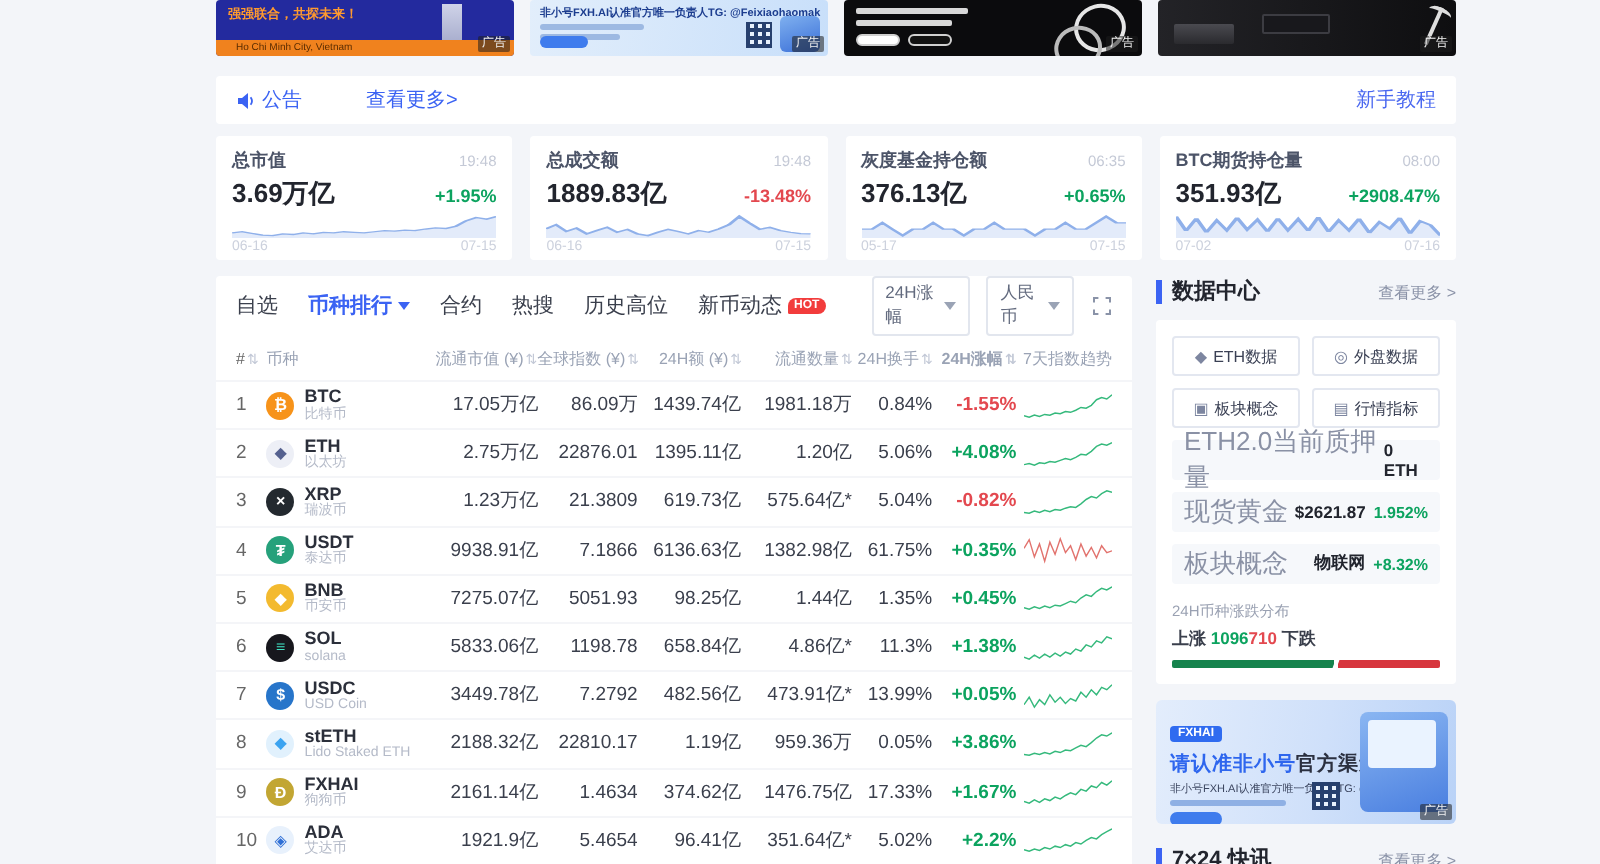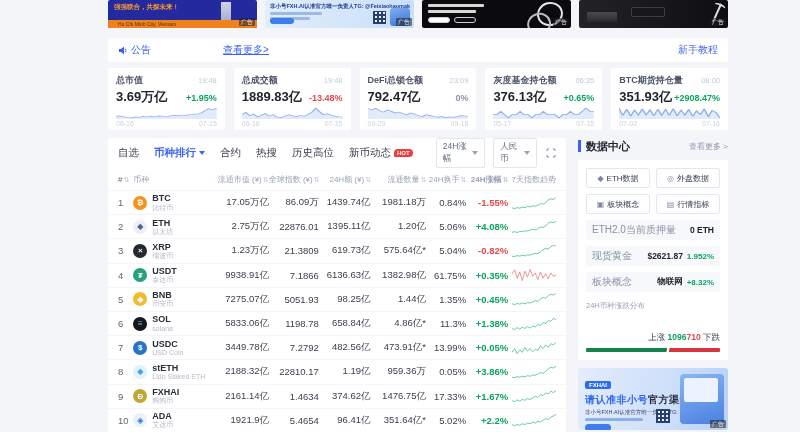--- a/index.html
+++ b/index.html
@@ -35,21 +35,21 @@
   .b4-shelf { position:absolute; left:8px; bottom:6px; width:30px; height:10px; background:linear-gradient(180deg,#4a4a50,#2a2a2e); border-radius:1px; }
   .b4-screen { position:absolute; left:52px; top:7px; width:34px; height:10px; background:#18181c; border:1px solid #3c3c42; border-radius:1px; }
   .b4-pick { position:absolute; right:10px; top:3px; width:2px; height:20px; background:#dedede; transform:rotate(24deg); }
   .b4-pick::after { content:""; position:absolute; top:0; left:-5px; width:12px; height:4px; border-radius:50% 50% 0 0; border-top:2px solid #dedede; }
 
   
   .notice-bar { height:24px; background:#fff; border-radius:2px; display:flex; align-items:center; padding:0 10px; margin-bottom:6px; font-size:10px; }
   .notice-ico { display:flex; align-items:center; margin-right:3px; }
   .notice-tag { color:#3b63f3; margin-right:8px; }
   .notice-text { color:#3a3f4c; }
-  .notice-more { color:#3b63f3; margin-left:64px; cursor:pointer;text-decoration:underline; }
+  .notice-more { color:#3b63f3; margin-left:24px; cursor:pointer; }
   .notice-right { margin-left:auto; color:#4a68f0; cursor:pointer; }
 
   
   .stats-row { display:flex; gap:9px; height:62px; margin-bottom:8px; }
   .stat-card { flex:1; background:#fff; border-radius:2px; padding:6px 8px 3px; display:flex; flex-direction:column; overflow:hidden; }
   .sc-top { display:flex; justify-content:space-between; align-items:center; }
   .sc-title { font-size:9px; font-weight:bold; color:#4c5468; white-space:nowrap; }
   .sc-time { font-size:7.5px; color:#c4c9d6; }
   .sc-mid { display:flex; justify-content:space-between; align-items:baseline; margin-top:1px; }
   .sc-value { font-size:13px; font-weight:bold; color:#22252e; white-space:nowrap; }
@@ -95,25 +95,25 @@
   
   .sidebar { width:150px; margin-left:12px; }
   .sb-header { display:flex; justify-content:space-between; align-items:center; height:16px; margin-bottom:6px; }
   .sb-title { font-size:11px; font-weight:bold; color:#22252e; border-left:3px solid #3b63f3; padding-left:5px; line-height:1.1; }
   .sb-more { font-size:8px; color:#8b93a8; cursor:pointer; }
   .sb-card { background:#fff; border-radius:2px; padding:8px; }
   .btn-grid { display:grid; grid-template-columns:1fr 1fr; gap:6px; }
   .data-btn { border:1px solid #e3e7f0; border-radius:2px; height:20px; display:flex; align-items:center; justify-content:center; gap:3px; font-size:8px; color:#3a4054; cursor:pointer; background:#fff; }
   .db-ico { font-size:8px; color:#7d86a0; }
   .sb-row { background:#f6f8fb; border-radius:2px; height:20px; display:flex; align-items:center; justify-content:space-between; padding:0 6px; margin-top:6px; }
-  .sb-row-label { font-size:10px; color:#8a91a5; }
+  .sb-row-label { font-size:13px; color:#8a91a5; }
   .sb-row-val { font-size:8.5px; font-weight:bold; color:#22252e; }
   .sb-row-extra { font-size:8px; font-weight:bold; margin-left:4px; }
   .dist-label { font-size:7.5px; color:#9aa1b2; margin-top:9px; }
-  .dist-counts { display:flex; justify-content:flex-end; align-items:center; margin-top:21px; font-size:8.5px; color:#3a3f4c; }
+  .dist-counts { display:flex; justify-content:flex-start; align-items:center; margin-top:3px; font-size:8.5px; color:#3a3f4c;font-weight:bold; }
   .dist-counts b.up { color:#0ca35f; } .dist-counts b.down { color:#e3484f; }
   .dist-bar { height:4px; margin-top:4px; display:flex; border-radius:1px; overflow:hidden; }
   .dist-up { background:#16834d; } .dist-gap { width:2px; background:#fff; transform:skewX(-20deg); } .dist-down { background:#d7363e; }
 
   .ad-card { margin-top:8px; height:62px; border-radius:3px; background:linear-gradient(100deg,#e3edfc,#cfe0fa 55%,#b9d2f7); position:relative; padding:5px 7px; overflow:hidden; }
   .ad-brand { background:#2f6bf0; color:#fff; font-size:6px; font-weight:bold; padding:1px 4px; border-radius:2px; display:inline-block; }
   .ad-title { font-size:10px; font-weight:bold; margin-top:2px; letter-spacing:.5px; }
   .ad-title .t-blue { color:#2e66ee; } .ad-title .t-dark { color:#2b3040; }
   .ad-line { font-size:5.5px; color:#3c4660; margin-top:2px; width:100px; white-space:nowrap; overflow:hidden; }
   .ad-minibar { width:58px; height:3px; background:#8fb0e4; border-radius:2px; margin-top:2px; }
@@ -201,38 +201,20 @@
       <span class="sc-value">1889.83亿</span>
       <span class="sc-change red">-13.48%</span>
     </div>
     <svg class="sc-chart" viewBox="0 0 100 30" preserveAspectRatio="none">
           <path d="M0.0,18.7 L3.8,13.4 L7.7,21.8 L11.5,17.6 L15.4,24.9 L19.2,20.7 L23.1,16.6 L26.9,22.8 L30.8,19.2 L34.6,24.9 L38.5,27.0 L42.3,22.8 L46.2,19.2 L50.0,21.8 L53.8,24.9 L57.7,20.7 L61.5,22.8 L65.4,18.7 L69.2,13.4 L73.1,3.0 L76.9,11.3 L80.8,19.2 L84.6,16.6 L88.5,20.7 L92.3,22.8 L96.2,24.4 L100.0,24.9 L100,30 L0,30 Z" fill="rgba(129,163,233,0.22)" stroke="none"></path>
           <path d="M0.0,18.7 L3.8,13.4 L7.7,21.8 L11.5,17.6 L15.4,24.9 L19.2,20.7 L23.1,16.6 L26.9,22.8 L30.8,19.2 L34.6,24.9 L38.5,27.0 L42.3,22.8 L46.2,19.2 L50.0,21.8 L53.8,24.9 L57.7,20.7 L61.5,22.8 L65.4,18.7 L69.2,13.4 L73.1,3.0 L76.9,11.3 L80.8,19.2 L84.6,16.6 L88.5,20.7 L92.3,22.8 L96.2,24.4 L100.0,24.9" fill="none" stroke="#8fb0ea" stroke-width="1.6"></path>
         </svg>
     <div class="sc-dates">
       <span>06-16</span>
       <span>07-15</span>
-    </div>
-  </div>
-      <div class="stat-card">
-    <div class="sc-top">
-      <span class="sc-title">DeFi总锁仓额</span>
-      <span class="sc-time">23:09</span>
-    </div>
-    <div class="sc-mid">
-      <span class="sc-value">792.47亿</span>
-      <span class="sc-change gray">0%</span>
-    </div>
-    <svg class="sc-chart" viewBox="0 0 100 30" preserveAspectRatio="none">
-          <path d="M0.0,4.1 L3.8,7.4 L7.7,3.0 L11.5,9.5 L15.4,12.8 L19.2,7.4 L23.1,10.6 L26.9,15.0 L30.8,12.8 L34.6,16.1 L38.5,19.4 L42.3,15.0 L46.2,17.2 L50.0,21.5 L53.8,23.7 L57.7,19.4 L61.5,21.5 L65.4,23.7 L69.2,25.9 L73.1,23.7 L76.9,27.0 L80.8,24.8 L84.6,25.9 L88.5,23.7 L92.3,21.5 L96.2,22.6 L100.0,23.7 L100,30 L0,30 Z" fill="rgba(129,163,233,0.22)" stroke="none"></path>
-          <path d="M0.0,4.1 L3.8,7.4 L7.7,3.0 L11.5,9.5 L15.4,12.8 L19.2,7.4 L23.1,10.6 L26.9,15.0 L30.8,12.8 L34.6,16.1 L38.5,19.4 L42.3,15.0 L46.2,17.2 L50.0,21.5 L53.8,23.7 L57.7,19.4 L61.5,21.5 L65.4,23.7 L69.2,25.9 L73.1,23.7 L76.9,27.0 L80.8,24.8 L84.6,25.9 L88.5,23.7 L92.3,21.5 L96.2,22.6 L100.0,23.7" fill="none" stroke="#8fb0ea" stroke-width="1.6"></path>
-        </svg>
-    <div class="sc-dates">
-      <span>09-29</span>
-      <span>09-18</span>
     </div>
   </div>
       <div class="stat-card">
     <div class="sc-top">
       <span class="sc-title">灰度基金持仓额</span>
       <span class="sc-time">06:35</span>
     </div>
     <div class="sc-mid">
       <span class="sc-value">376.13亿</span>
       <span class="sc-change green">+0.65%</span>

